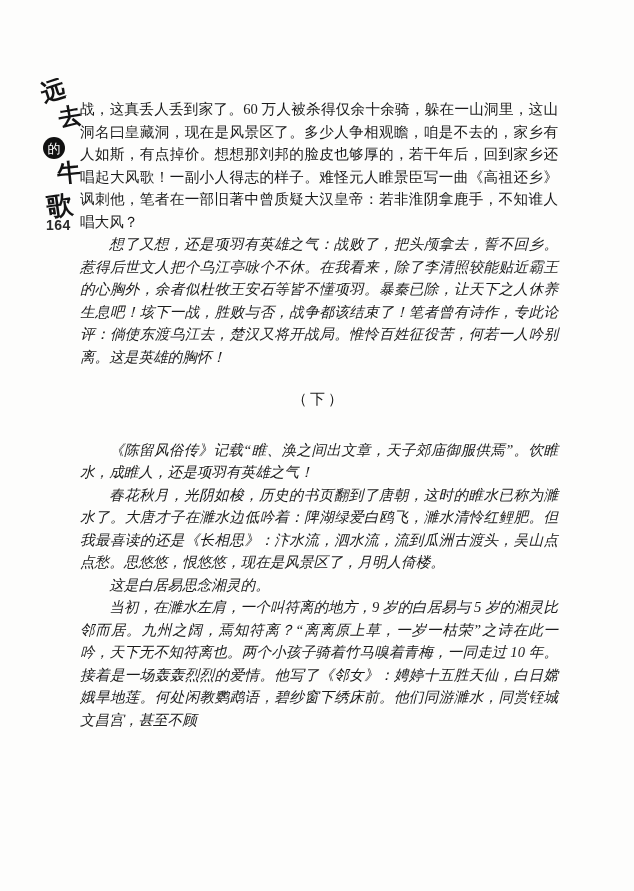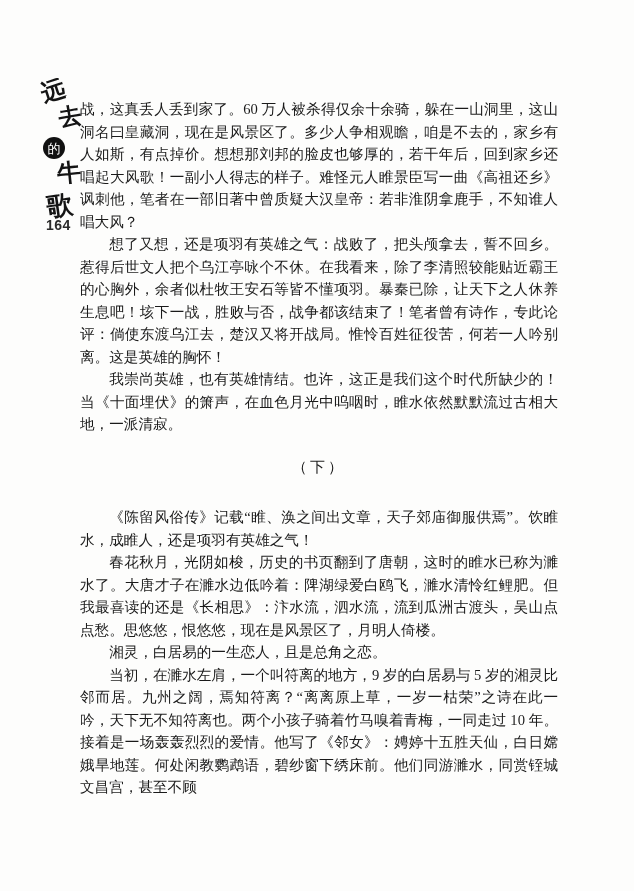--- a/index.html
+++ b/index.html
@@ -50,20 +50,21 @@
     font-size: 14.6px;
     line-height: 22.5px;
     text-align: justify;
   }
   .main-text p {
     margin: 0;
     padding: 0;
   }
   .main-text p.indent {
     text-indent: 2em;
+    font-style: italic;
   }
   .section-heading {
     text-align: center;
     font-size: 15px;
     letter-spacing: 3px;
     color: #1a1a1a;
     margin: 20px 0 28px 0;
   }
 </style>
 </head>
@@ -79,24 +80,23 @@
     <text x="28" y="104" font-size="24" transform="rotate(-6 28 104)">牛</text>
     <text x="18" y="138" font-size="26" transform="rotate(-8 18 138)">歌</text>
   </svg>
 
   <div class="page-number">164</div>
 
   <div class="main-text">
     <div>
         <p>战，这真丢人丢到家了。60 万人被杀得仅余十余骑，躲在一山洞里，这山洞名曰皇藏洞，现在是风景区了。多少人争相观瞻，咱是不去的，家乡有人如斯，有点掉价。想想那刘邦的脸皮也够厚的，若干年后，回到家乡还唱起大风歌！一副小人得志的样子。难怪元人睢景臣写一曲《高祖还乡》讽刺他，笔者在一部旧著中曾质疑大汉皇帝：若非淮阴拿鹿手，不知谁人唱大风？</p>
         <p class="indent">想了又想，还是项羽有英雄之气：战败了，把头颅拿去，誓不回乡。惹得后世文人把个乌江亭咏个不休。在我看来，除了李清照较能贴近霸王的心胸外，余者似杜牧王安石等皆不懂项羽。暴秦已除，让天下之人休养生息吧！垓下一战，胜败与否，战争都该结束了！笔者曾有诗作，专此论评：倘使东渡乌江去，楚汉又将开战局。惟怜百姓征役苦，何若一人吟别离。这是英雄的胸怀！</p>
-        <p class="indent">我崇尚英雄，也有英雄情结。也许，这正是我们这个时代所缺少的！当《十面埋伏》的箫声，在血色月光中呜咽时，睢水依然默默流过古相大地，一派清寂。</p>
       </div>
     <div class="section-heading">（下）</div>
     <div>
         <p class="indent">《陈留风俗传》记载“睢、涣之间出文章，天子郊庙御服供焉”。饮睢水，成睢人，还是项羽有英雄之气！</p>
         <p class="indent">春花秋月，光阴如梭，历史的书页翻到了唐朝，这时的睢水已称为濉水了。大唐才子在濉水边低吟着：陴湖绿爱白鸥飞，濉水清怜红鲤肥。但我最喜读的还是《长相思》：汴水流，泗水流，流到瓜洲古渡头，吴山点点愁。思悠悠，恨悠悠，现在是风景区了，月明人倚楼。</p>
-        <p class="indent">湘灵，白居易的一生恋人，且是总角之恋。</p>
+        <p class="indent">这是白居易思念湘灵的。</p>
         <p class="indent">当初，在濉水左肩，一个叫符离的地方，9 岁的白居易与 5 岁的湘灵比邻而居。九州之阔，焉知符离？“离离原上草，一岁一枯荣”之诗在此一吟，天下无不知符离也。两个小孩子骑着竹马嗅着青梅，一同走过 10 年。接着是一场轰轰烈烈的爱情。他写了《邻女》：娉婷十五胜天仙，白日嫦娥旱地莲。何处闲教鹦鹉语，碧纱窗下绣床前。他们同游濉水，同赏铚城文昌宫，甚至不顾</p>
       </div>
   </div>
 
 </div>
 
 </body></html>

